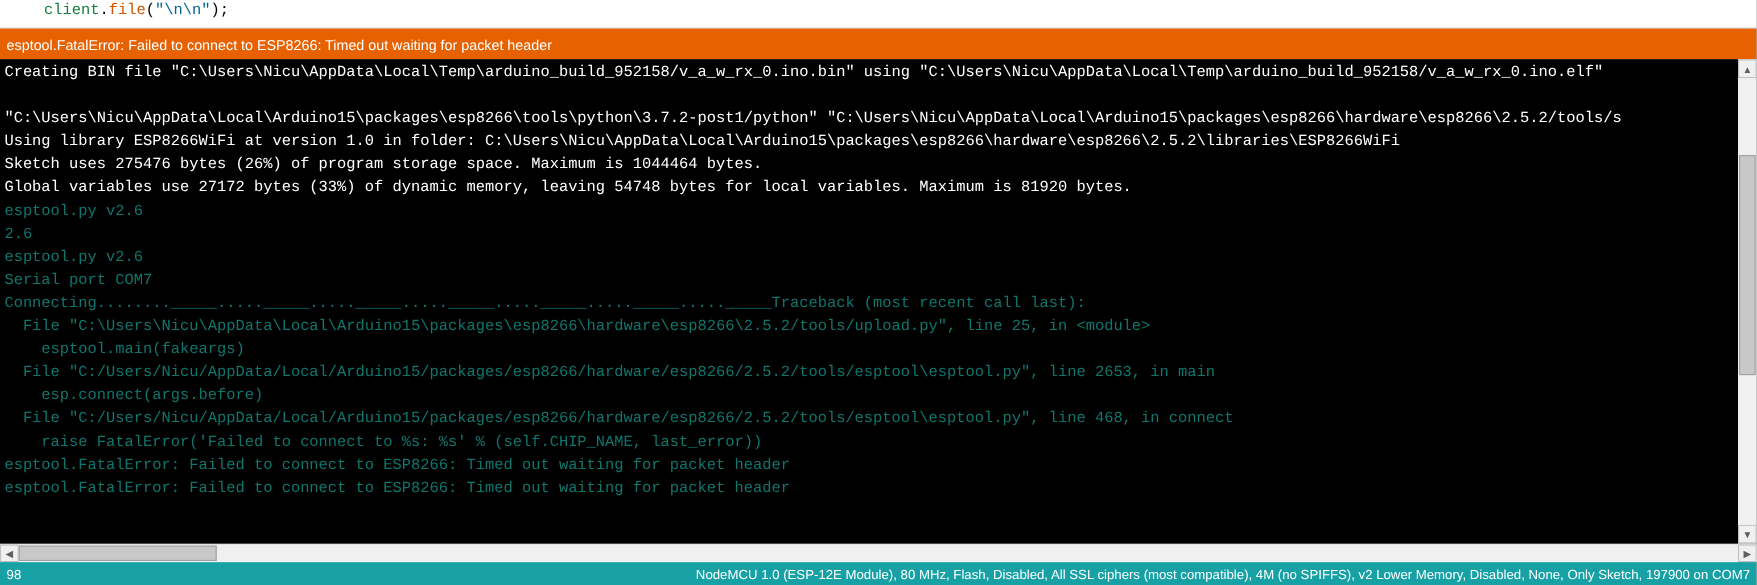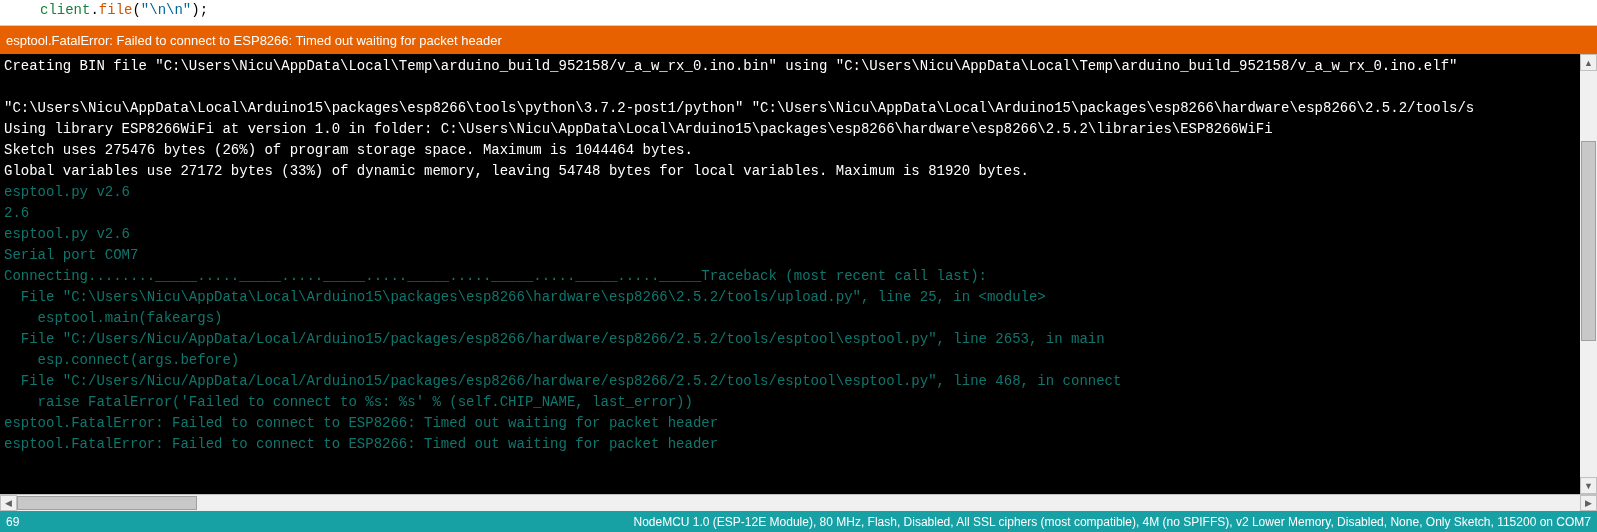--- a/index.html
+++ b/index.html
@@ -170,15 +170,15 @@
 
 <div class="hscroll-row">
   <div class="hscroll-btn">◀</div>
   <div class="hscroll-track">
     <div class="hscroll-thumb"></div>
   </div>
   <div class="hscroll-btn">▶</div>
 </div>
 
 <div class="status-bar">
-  <div class="status-left">69</div>
-  <div class="status-right">NodeMCU 1.0 (ESP-12E Module), 80 MHz, Flash, Disabled, All SSL ciphers (most compatible), 4M (no SPIFFS), v2 Lower Memory, Disabled, None, Only Sketch, 115200 on COM7</div>
+  <div class="status-left">98</div>
+  <div class="status-right">NodeMCU 1.0 (ESP-12E Module), 80 MHz, Flash, Disabled, All SSL ciphers (most compatible), 4M (no SPIFFS), v2 Lower Memory, Disabled, None, Only Sketch, 197900 on COM7</div>
 </div>
 
 </body></html>

